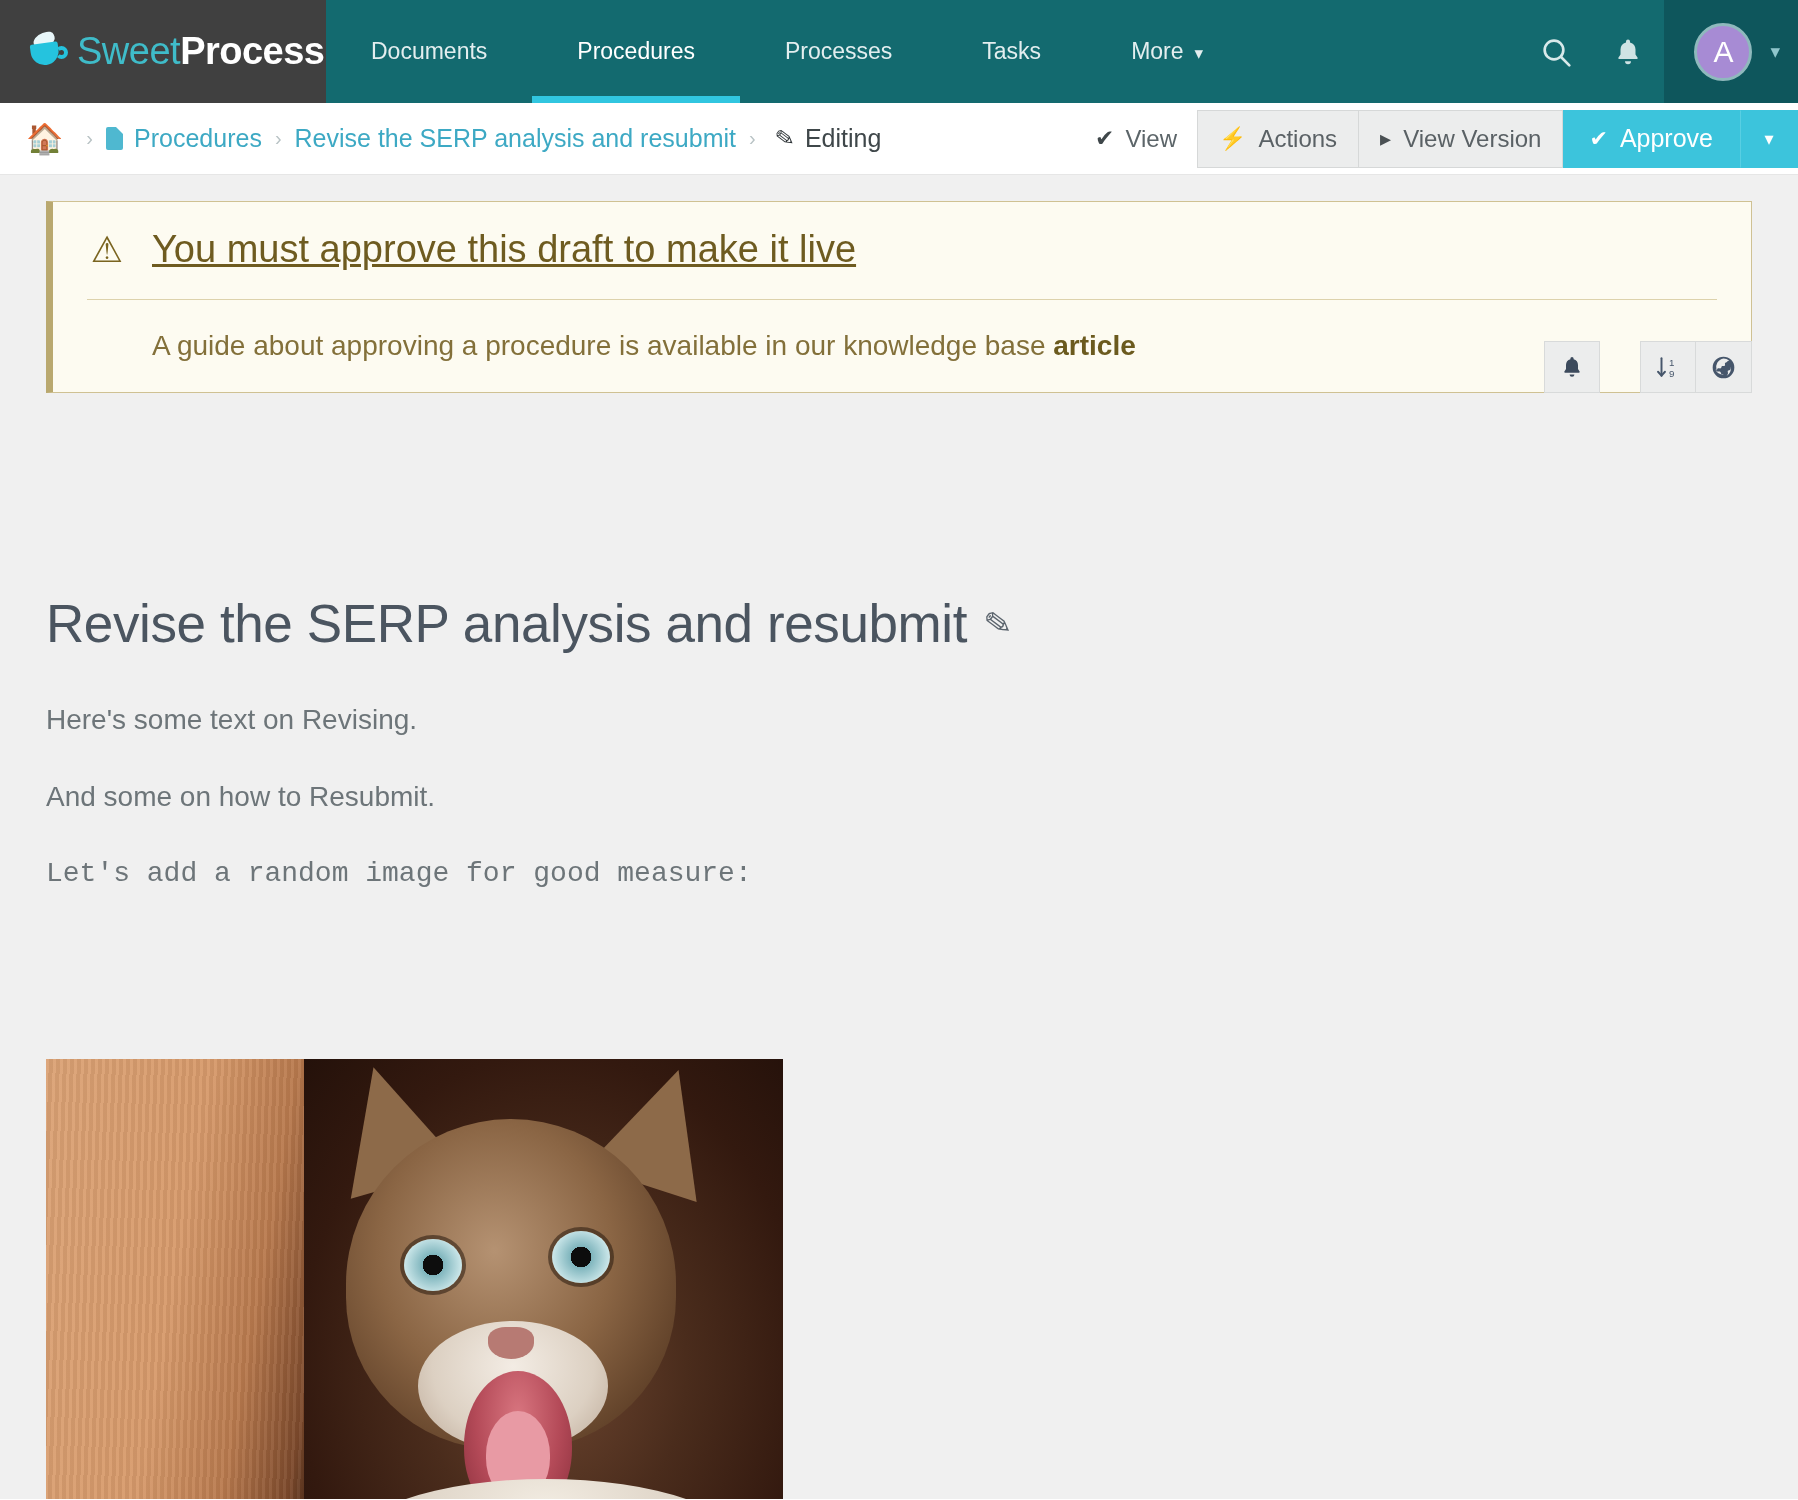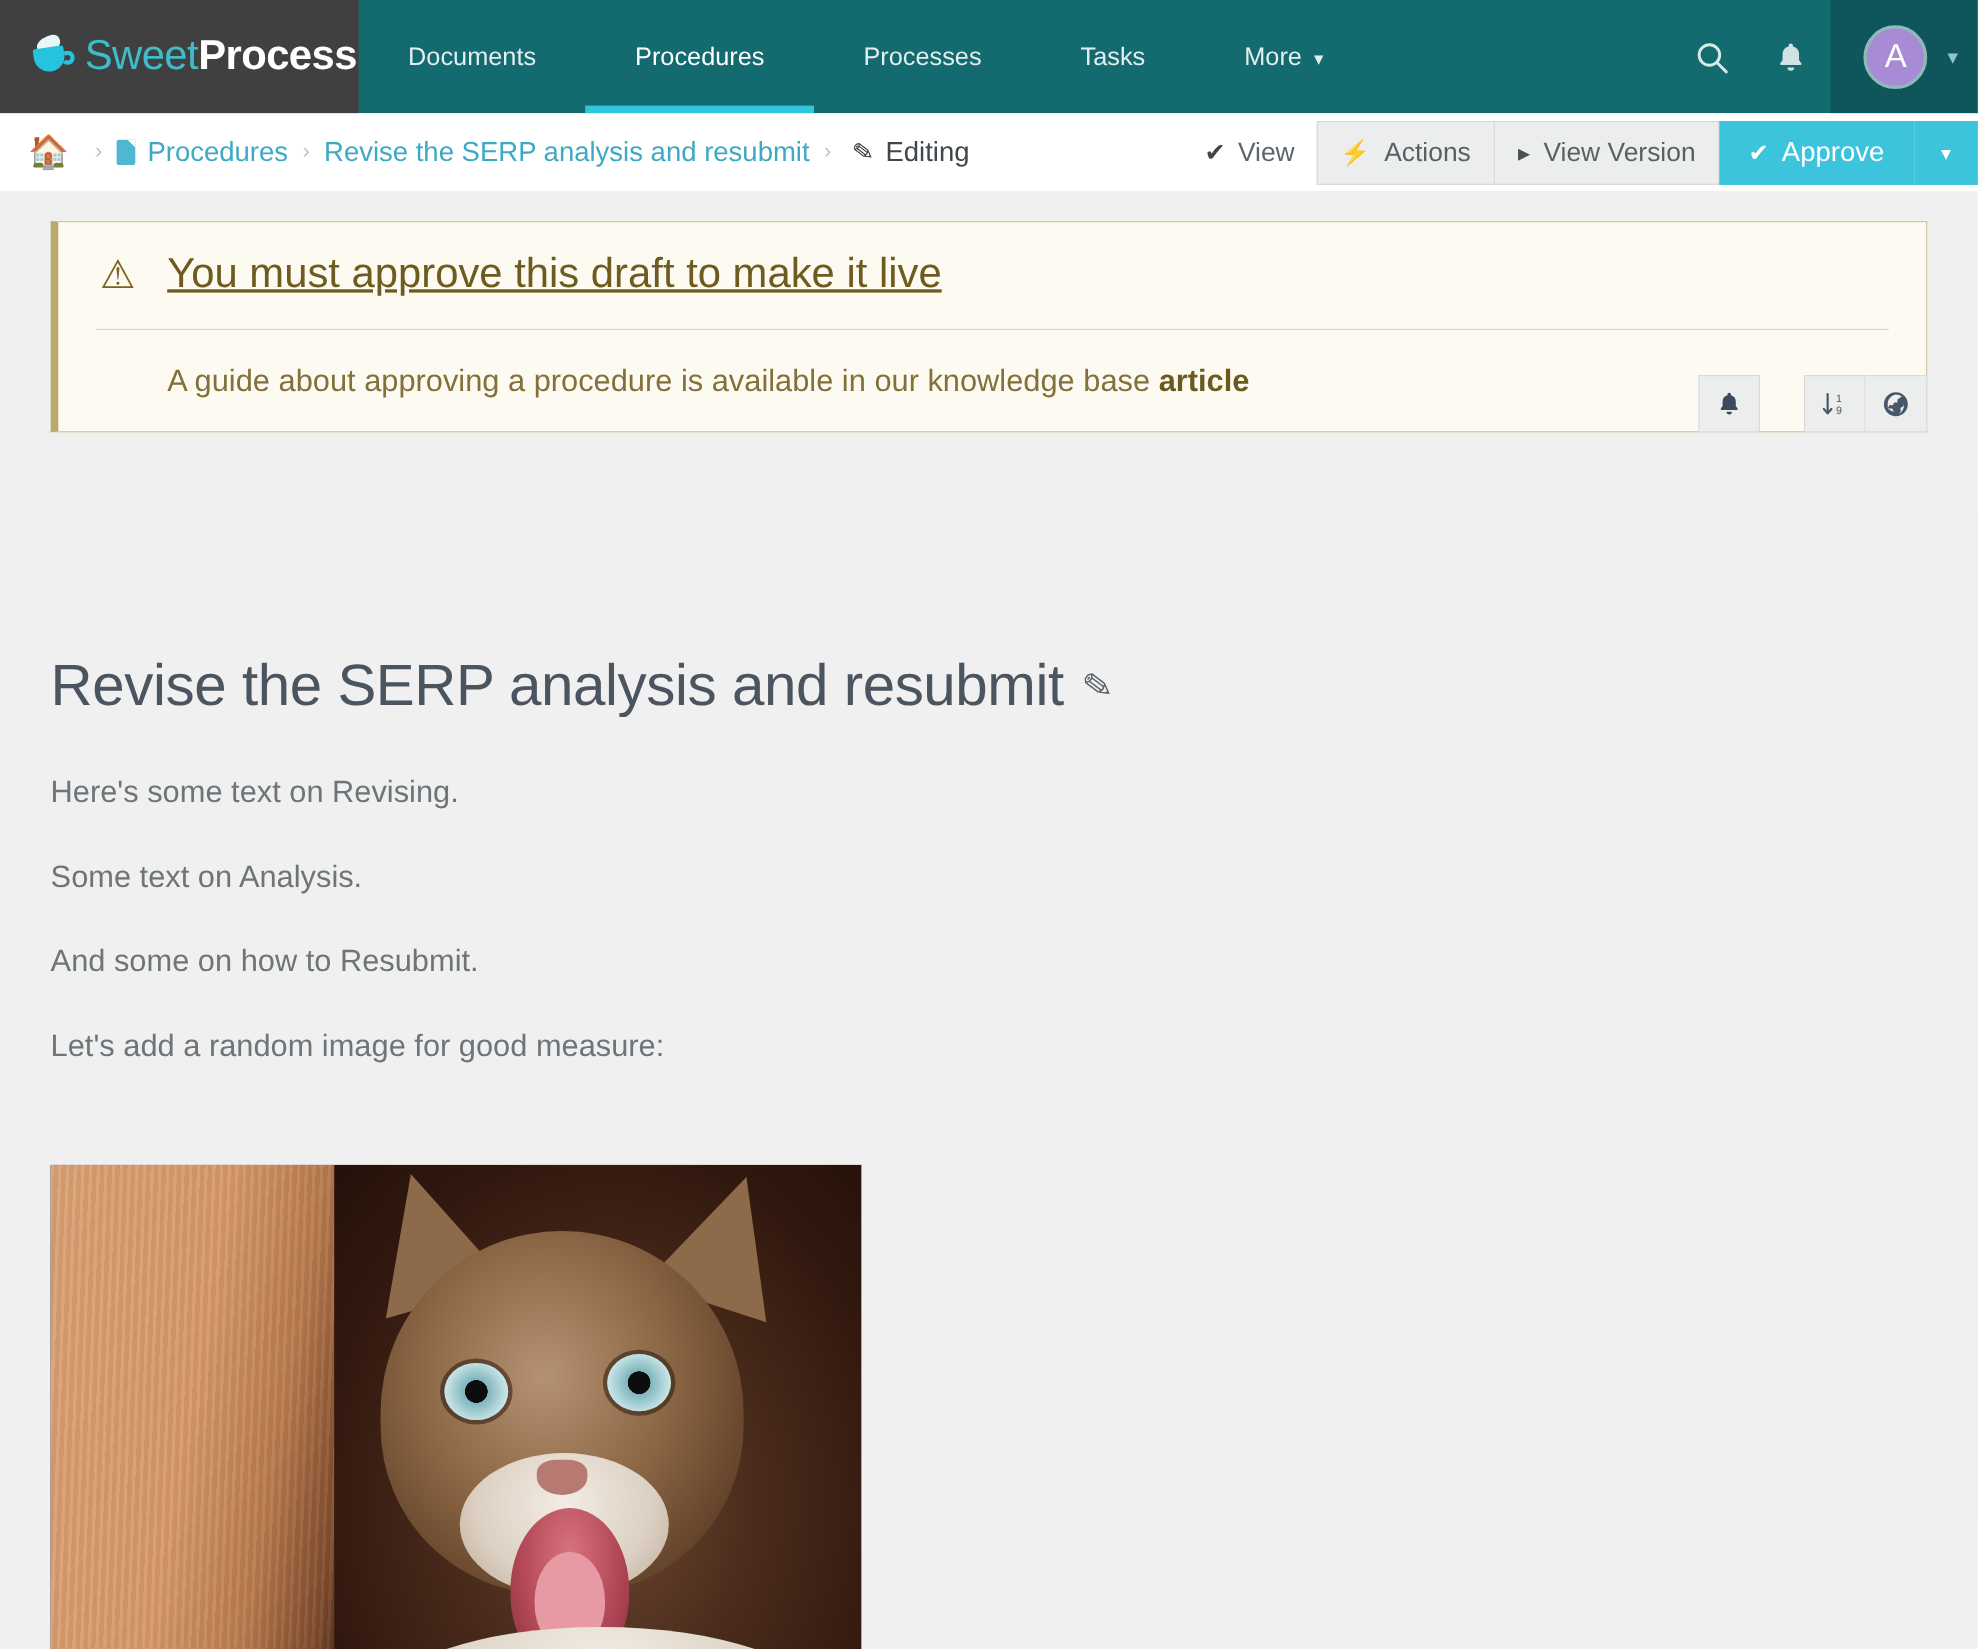--- a/index.html
+++ b/index.html
@@ -340,21 +340,21 @@
   }
   .para {
     margin: 0 0 0 46px;
     font-size: 28px;
     color: #6d7579;
     line-height: 1;
   }
   .p1 { margin-top: 52px; }
   .p2 { margin-top: 49px; }
   .p3 { margin-top: 49px; }
-  .p4 { margin-top: 49px; }
+  .p4 { margin-top: 49px; font-family: Liberation Mono, monospace; }
 
   
   .kitten {
     position: absolute;
     left: 46px;
     top: 884px;
     width: 737px;
     height: 500px;
     overflow: hidden;
     background: #3a2216;
@@ -570,21 +570,20 @@
       </div>
     </div>
   </div>
 
   <h1 class="doc-title">
     <span>Revise the SERP analysis and resubmit</span>
     <span class="title-pencil">✎</span>
   </h1>
 
   <p class="para p1">Here's some text on Revising.</p>
-  <p class="para p2">Some text on Analysis.</p>
   <p class="para p3">And some on how to Resubmit.</p>
   <p class="para p4">Let's add a random image for good measure:</p>
 
   <div class="kitten">
     <div class="k-wood"></div>
     <div class="k-dark"></div>
     <div class="k-ear-l"></div>
     <div class="k-ear-r"></div>
     <div class="k-head"></div>
     <div class="k-eye-l"></div>

